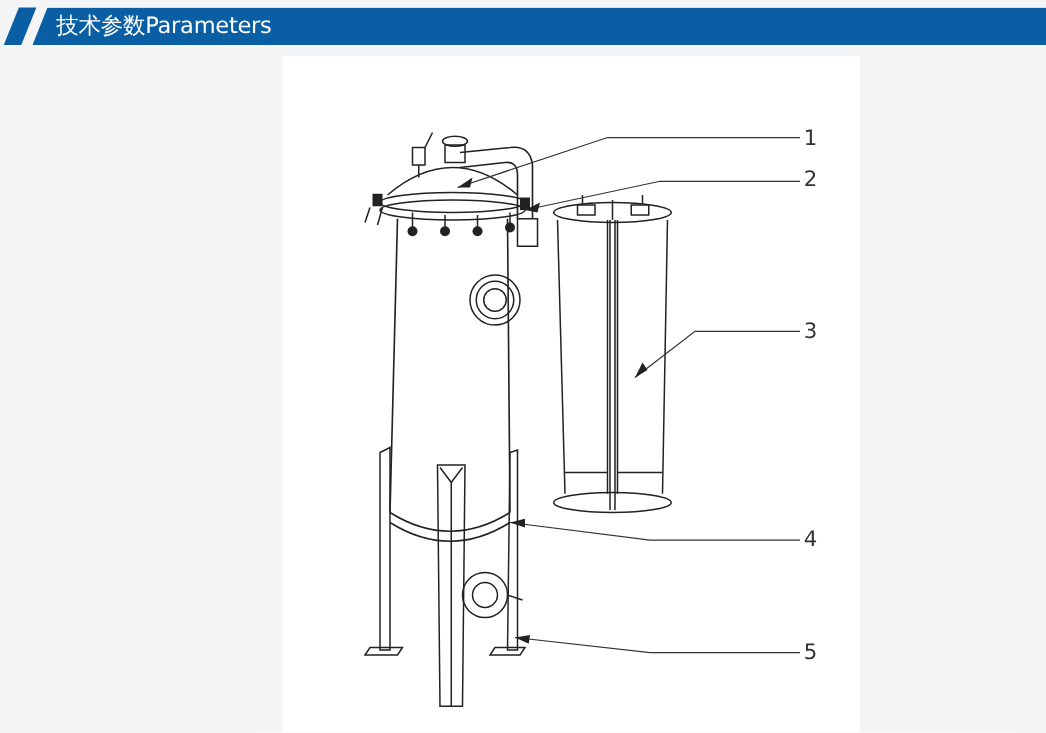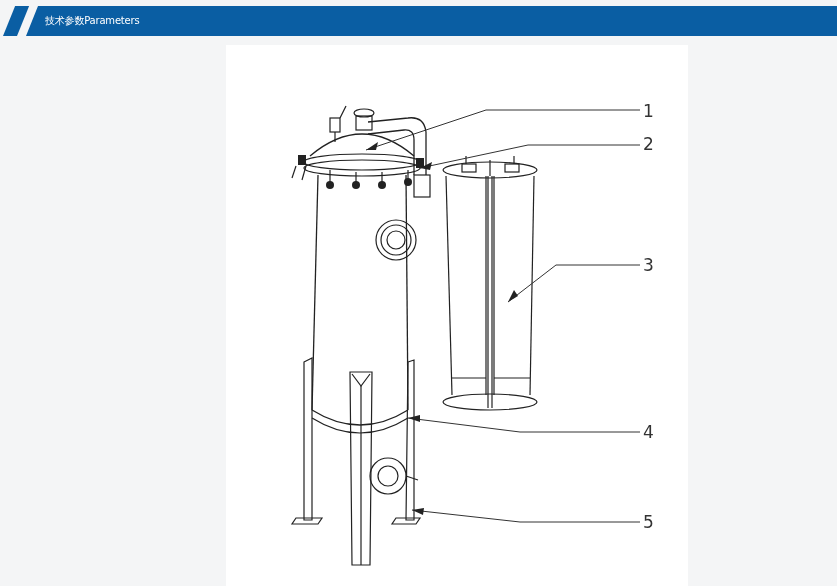--- a/index.html
+++ b/index.html
@@ -1,20 +1,20 @@
 <!DOCTYPE html>
 <html><head>
 <meta charset="utf-8">
 <style>
   html, body { margin:0; padding:0; }
   body { width:837px; height:586px; background:#f4f5f6; position:relative; overflow:hidden; font-family:"Liberation Sans", sans-serif; }
   .header { position:absolute; left:0; top:6px; width:837px; height:30px; }
   .header-bar { position:absolute; left:26px; top:0; right:0; height:30px; background:#0a5ea3; clip-path:polygon(12px 0, 100% 0, 100% 100%, 0 100%); }
   .stripe { position:absolute; left:3px; top:0; width:14px; height:30px; background:#0a5ea3; transform:skewX(-22deg); transform-origin:bottom left; }
-  .header-title { position:absolute; left:45px; top:0; line-height:30px; color:#fff; font-size:10px; font-family:"DejaVu Sans", sans-serif; letter-spacing:-0.2px; }
+  .header-title { position:absolute; left:45px; top:0; line-height:30px; color:#fff; font-size:18px; font-family:"DejaVu Sans", sans-serif; letter-spacing:-0.2px; }
   .panel { position:absolute; left:226px; top:45px; width:462px; height:541px; background:#fff; }
   svg.diagram { position:absolute; left:0; top:0; }
   .callout-label { position:absolute; font-size:17px; color:#333; font-family:"DejaVu Sans", sans-serif; }
 </style>
 </head>
 <body>
 
 <div class="header">
   <div class="stripe"></div>
   <div class="header-bar"></div>

